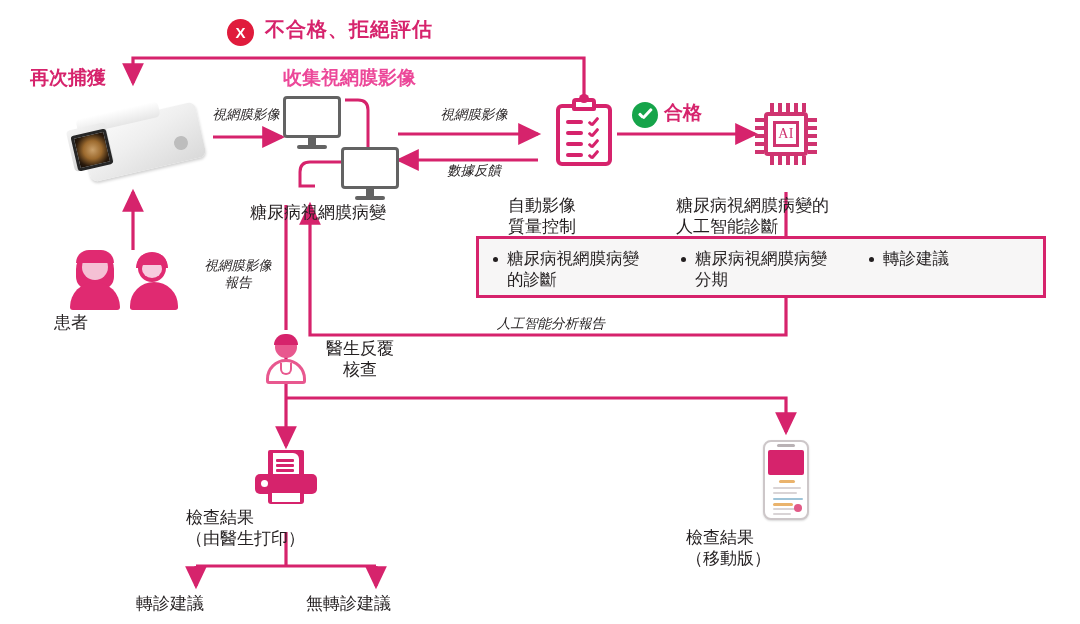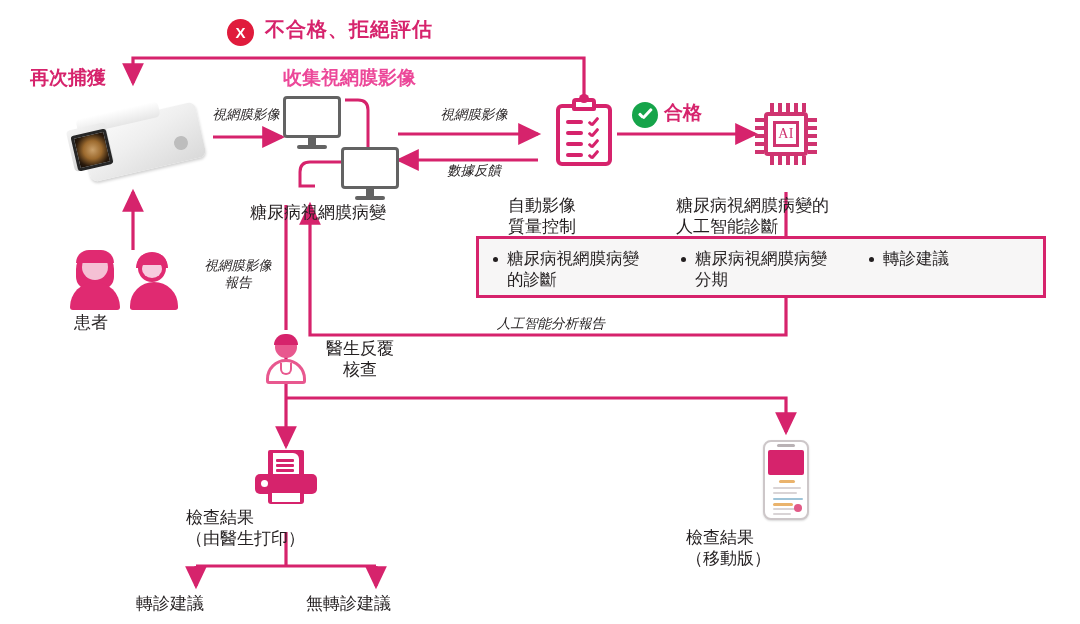--- a/index.html
+++ b/index.html
@@ -161,21 +161,21 @@
     <div class="p-hair" style="left:14px;top:0px;width:38px;height:40px;border-radius:20px 20px 14px 14px;"></div>
     <div class="p-head" style="left:20px;top:4px;width:26px;height:26px;background:#f5c0d4;"></div>
     <div class="p-hair" style="left:14px;top:0px;width:38px;height:13px;border-radius:19px 19px 0 0;"></div>
     <div class="p-body" style="left:8px;top:32px;width:50px;height:28px;"></div>
     <div class="p-hair" style="left:74px;top:2px;width:32px;height:16px;border-radius:16px 16px 0 0;"></div>
     <div class="p-head" style="left:76px;top:4px;width:28px;height:28px;background:#e02a71;"></div>
     <div class="p-head" style="left:80px;top:10px;width:20px;height:18px;background:#f7cade;border-radius:50%;"></div>
     <div class="p-hair" style="left:75px;top:3px;width:30px;height:12px;border-radius:15px 15px 0 0;"></div>
     <div class="p-body" style="left:68px;top:32px;width:48px;height:28px;"></div>
   </div>
-  <div class="lbl node-cap" style="left:74px;top:313px;width:140px;">患者</div>
+  <div class="lbl node-cap" style="left:54px;top:313px;width:140px;">患者</div>
 
   <div class="mon" style="left:283px;top:96px;width:58px;height:42px;">
     <div class="mon-screen"></div>
     <div class="mon-neck" style="top:42px;"></div>
     <div class="mon-base" style="top:49px;"></div>
   </div>
   <div class="mon" style="left:341px;top:147px;width:58px;height:42px;">
     <div class="mon-screen"></div>
     <div class="mon-neck" style="top:42px;"></div>
     <div class="mon-base" style="top:49px;"></div>

